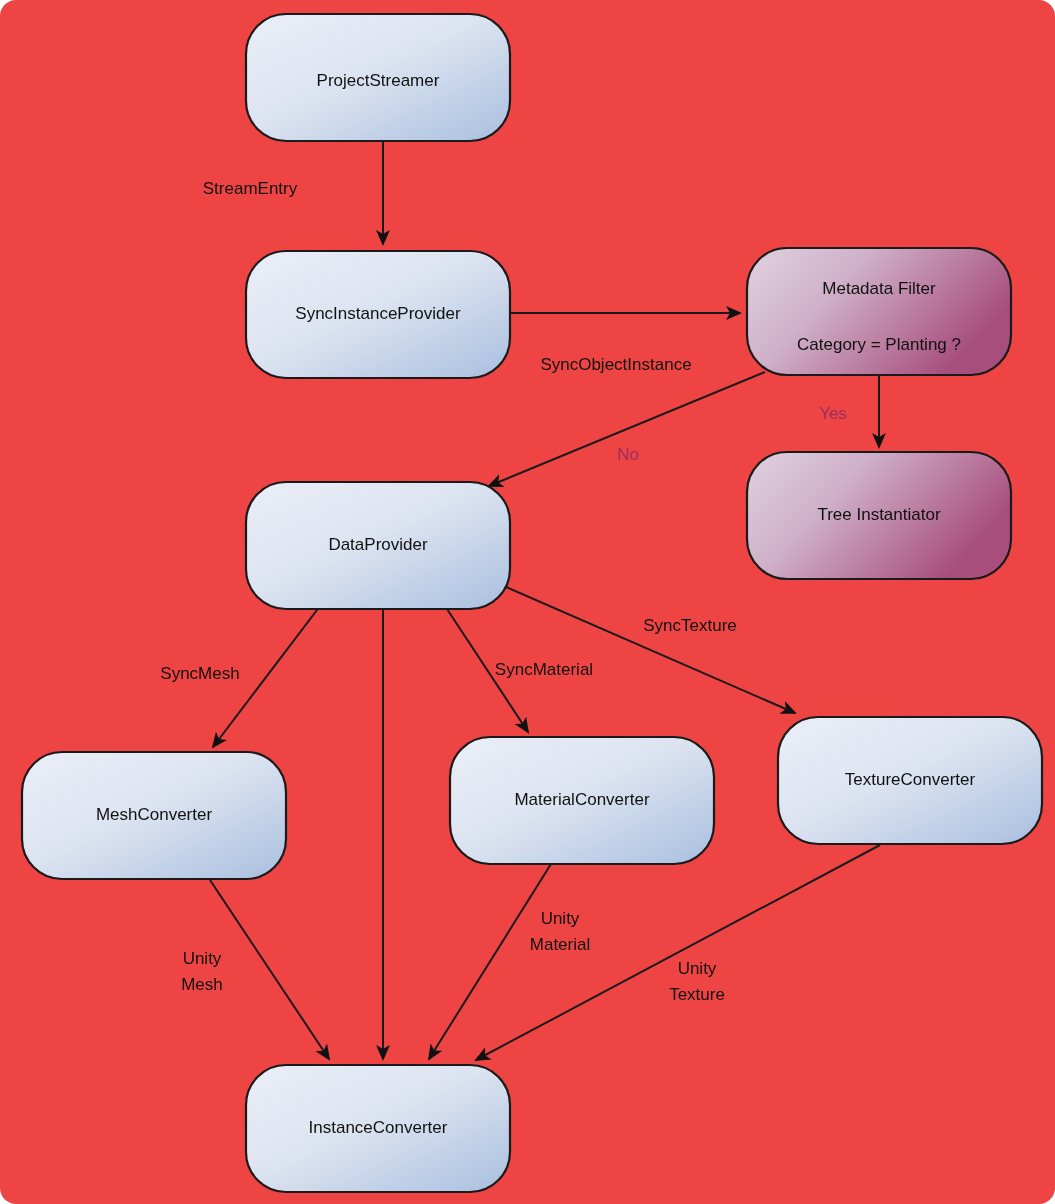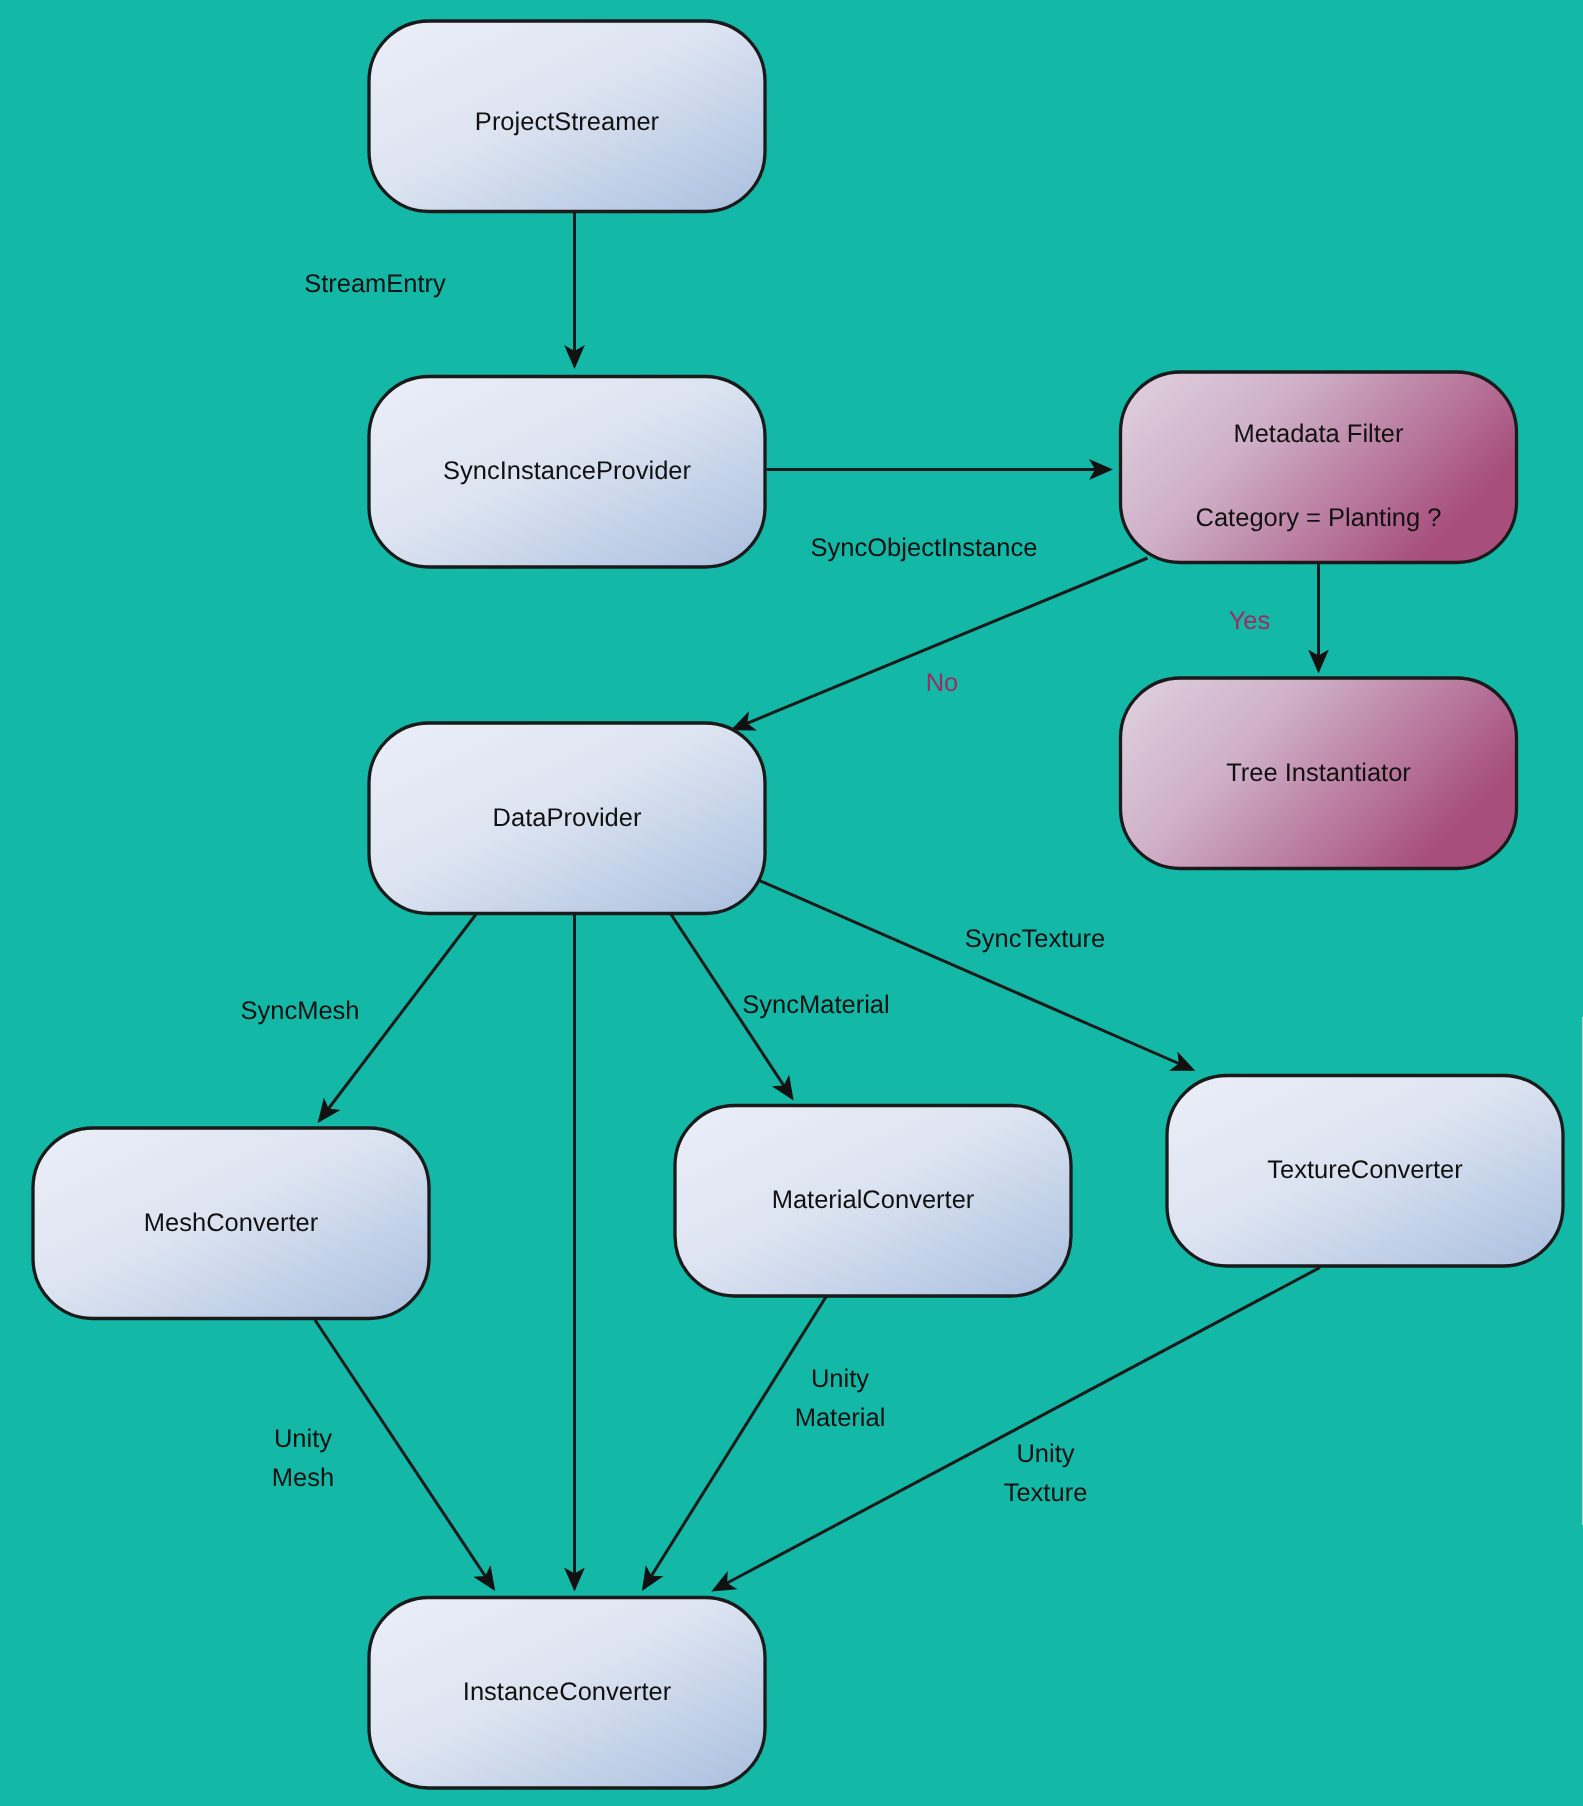--- a/index.html
+++ b/index.html
@@ -10,21 +10,22 @@
   body {
     width: 1055px;
     height: 1204px;
     font-family: "Liberation Sans", sans-serif;
     overflow: hidden;
   }
   #diagram-root {
     position: relative;
     width: 1055px;
     height: 1204px;
-    background: #14b8a6;
+    background: #ef4444;
+    border-radius: 16px;
   }
   svg#flow-svg {
     display: block;
     width: 1055px;
     height: 1204px;
   }
   .node-shape {
     stroke: #1a1a1a;
     stroke-width: 2.2;
   }

